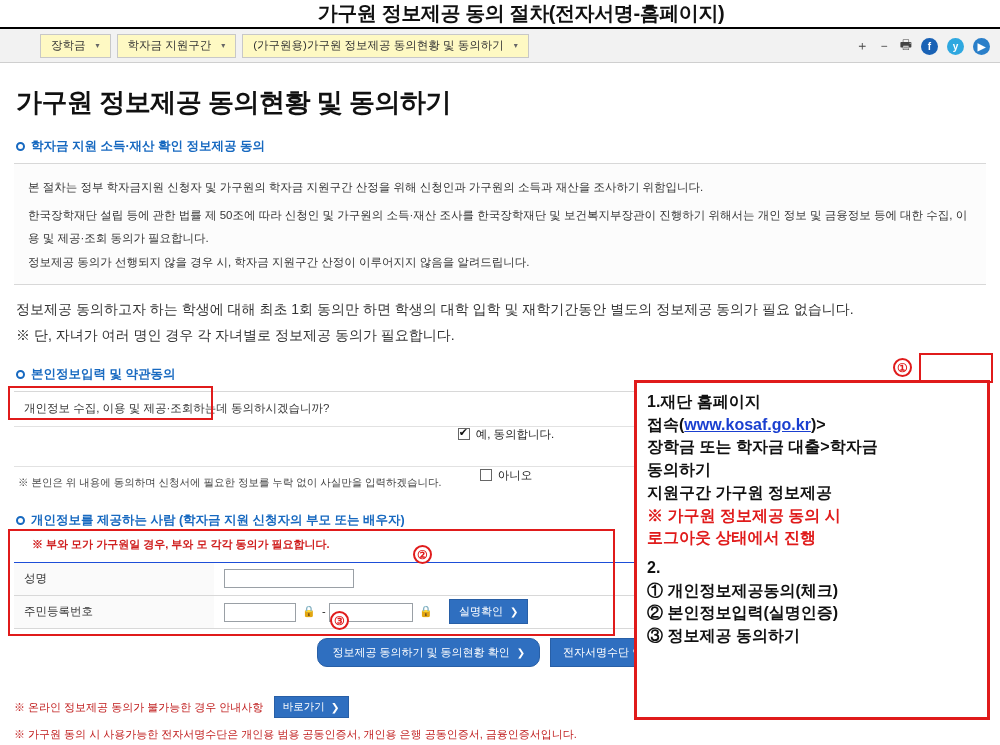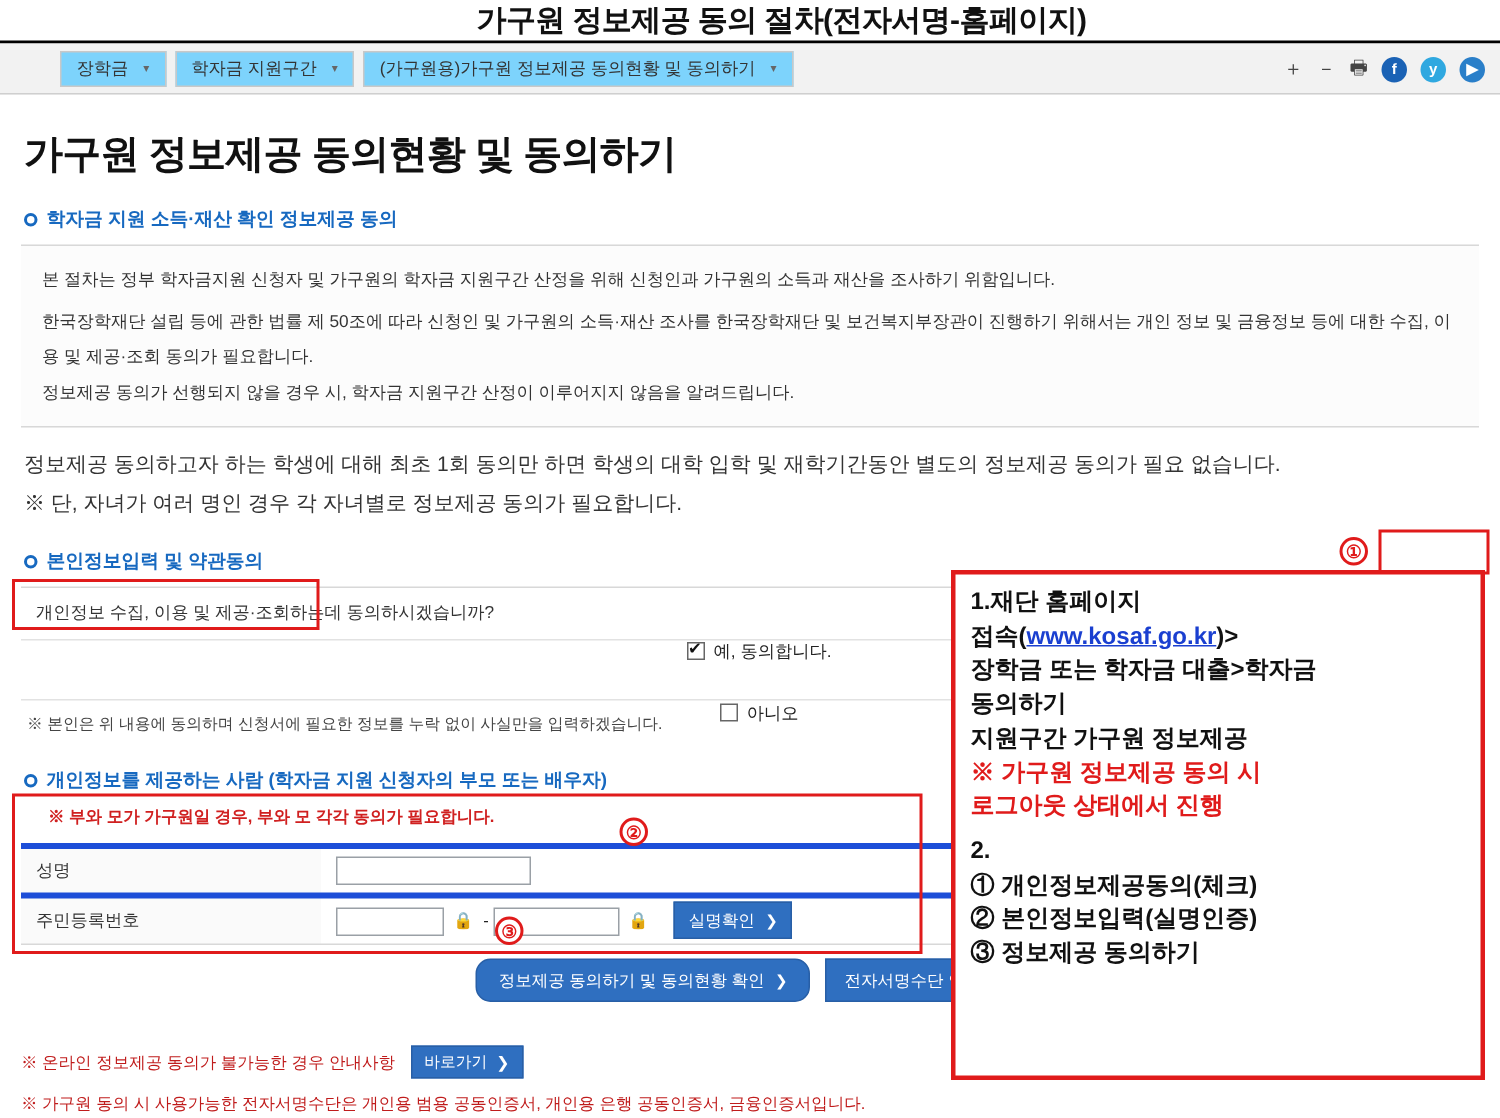--- a/index.html
+++ b/index.html
@@ -32,21 +32,21 @@
     padding:0 8px;
     gap:6px;
     position:relative;
   }
   .chrome .home {
     width:26px; height:24px; display:flex; align-items:center; justify-content:center;
     font-size:14px; color:#555;
   }
   .tab {
     height:24px;
-    background:#7dd3fc;
+    background:#fef9c3;
     border:1px solid #c8c8c8;
     display:flex; align-items:center;
     padding:0 10px;
     font-size:11.5px; color:#333;
     gap:10px;
     white-space:nowrap;
   }
   .tab .caret { font-size:8px; color:#666; }
   .chrome-right {
     position:absolute; right:10px; top:0; height:34px;
@@ -132,21 +132,21 @@
   .mini-note {
     font-size:10.5px; color:#444; margin:9px 0 0 4px;
   }
   
   .sub-warn { font-size:11px; color:#d02020; margin:2px 0 0 18px; font-weight:bold;}
   table.form {
     width:100%; border-collapse:collapse; margin-top:10px;
     table-layout:fixed;
   }
   table.form td {
-    border-top:4px solid #1d4ed8;
+    border-top:1px solid #1d4ed8;
     border-bottom:1px solid #d8d8d8;
     height:33px;
     font-size:11.5px;
     padding:0 10px;
   }
   table.form td.label { width:200px; background:#fafafa; color:#333; }
   .inp {
     border:1px solid #9aa0a6; background:#fff; height:19px;
     display:inline-block; vertical-align:middle;
   }

